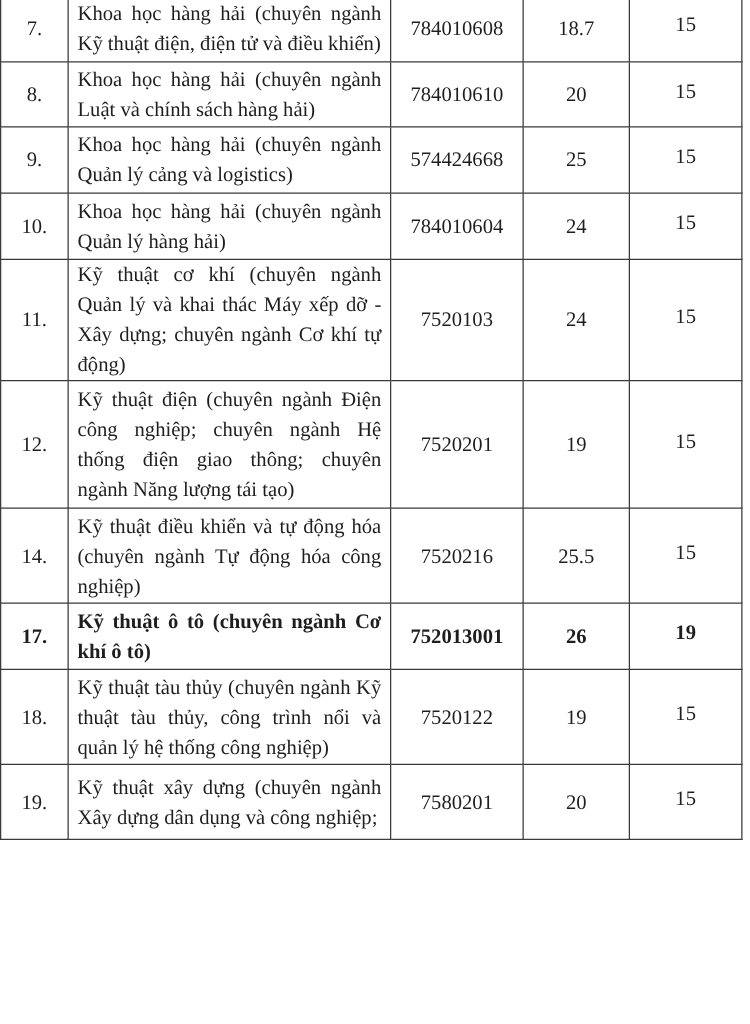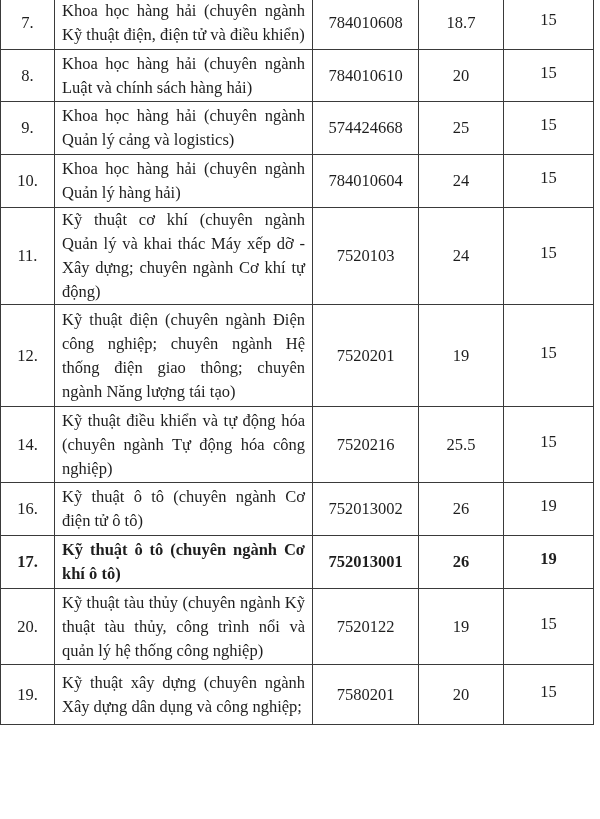--- a/index.html
+++ b/index.html
@@ -80,36 +80,29 @@
     <td class="score">19</td>
     <td class="floor"><span class="floor-val">15</span></td>
   </tr>
         <tr style="height: 76px;">
     <td class="stt">14.</td>
     <td class="name">Kỹ thuật điều khiển và tự động hóa (chuyên ngành Tự động hóa công nghiệp)</td>
     <td class="code">7520216</td>
     <td class="score">25.5</td>
     <td class="floor"><span class="floor-val">15</span></td>
   </tr>
-        <tr style="height: 53px;">
-    <td class="stt">16.</td>
-    <td class="name">Kỹ thuật ô tô (chuyên ngành Cơ điện tử ô tô)</td>
-    <td class="code">752013002</td>
-    <td class="score">26</td>
-    <td class="floor"><span class="floor-val">19</span></td>
-  </tr>
         <tr style="height: 53px; font-weight: bold;">
     <td class="stt">17.</td>
     <td class="name">Kỹ thuật ô tô (chuyên ngành Cơ khí ô tô)</td>
     <td class="code">752013001</td>
     <td class="score">26</td>
     <td class="floor"><span class="floor-val">19</span></td>
   </tr>
         <tr style="height: 76px;">
-    <td class="stt">20.</td>
+    <td class="stt">18.</td>
     <td class="name">Kỹ thuật tàu thủy (chuyên ngành Kỹ thuật tàu thủy, công trình nổi và quản lý hệ thống công nghiệp)</td>
     <td class="code">7520122</td>
     <td class="score">19</td>
     <td class="floor"><span class="floor-val">15</span></td>
   </tr>
         <tr style="height: 60px;">
     <td class="stt">19.</td>
     <td class="name">Kỹ thuật xây dựng (chuyên ngành Xây dựng dân dụng và công nghiệp;</td>
     <td class="code">7580201</td>
     <td class="score">20</td>

